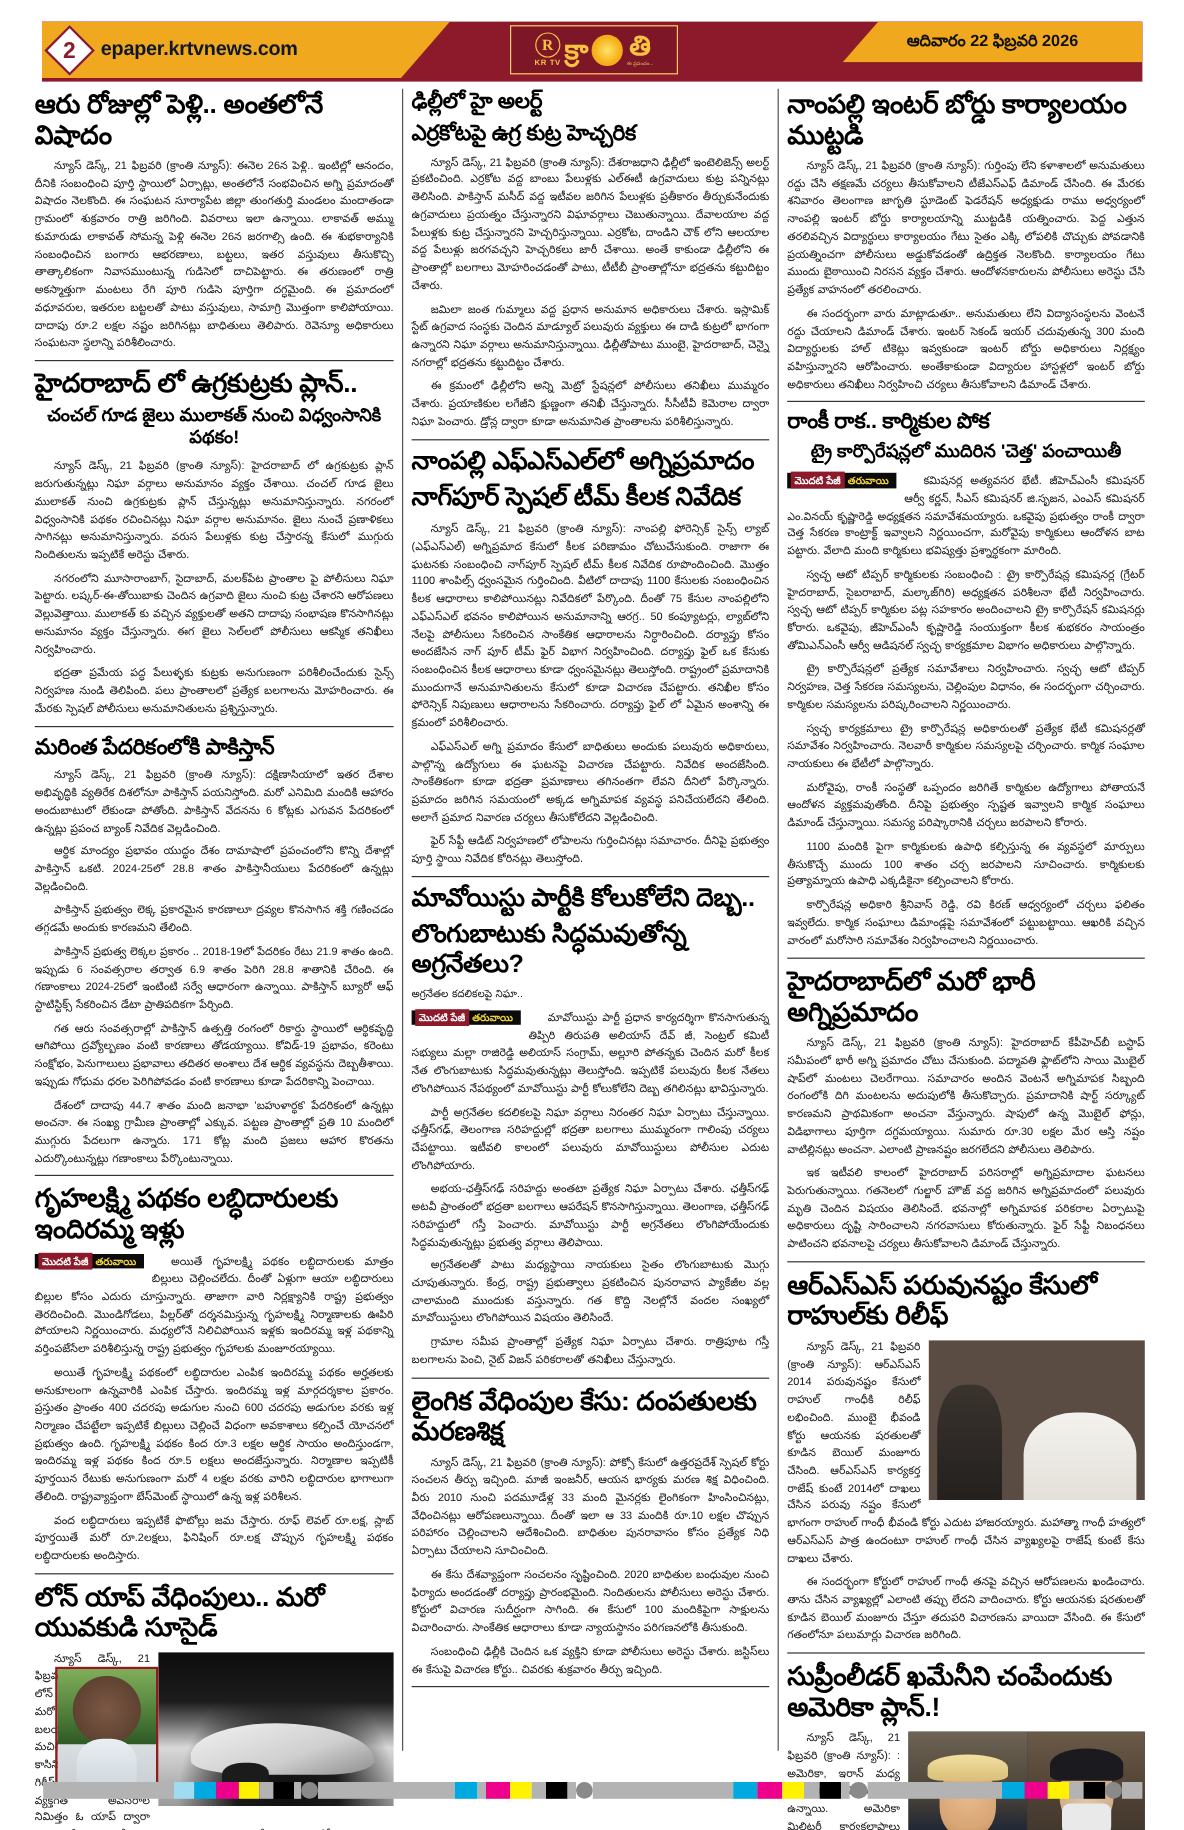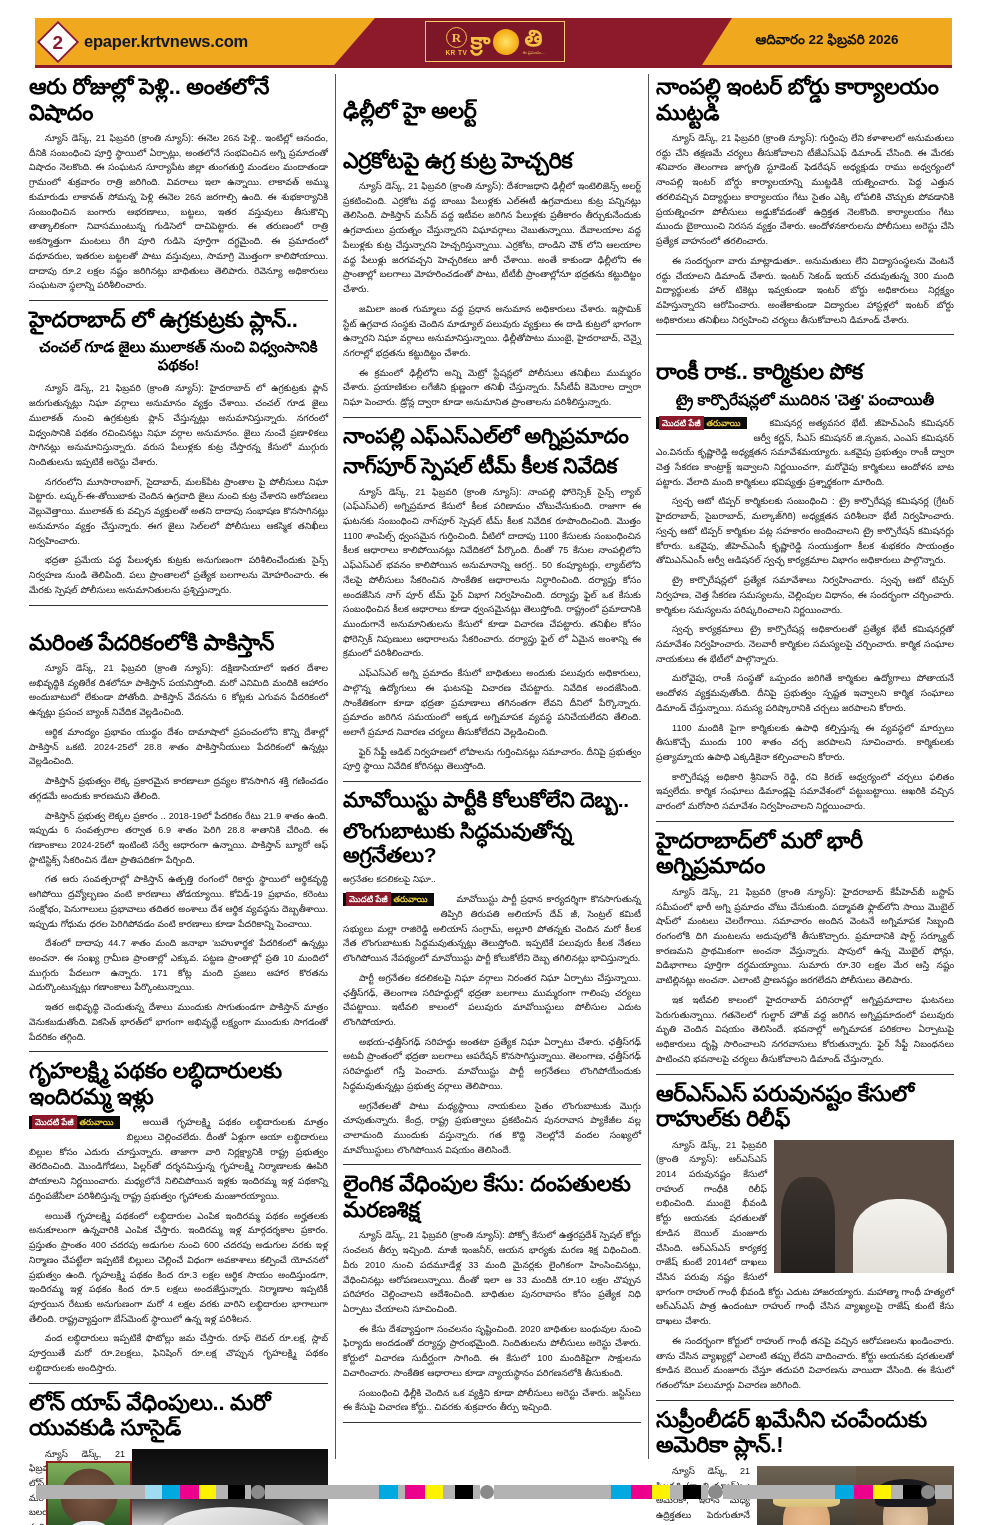--- a/index.html
+++ b/index.html
@@ -30,21 +30,21 @@
   }
   .mast-left {
     position: absolute; left: 35px; top: 0;
     width: 340px; height: 47px;
     background: #f0a81e;
     clip-path: polygon(0 0, 100% 0, 88% 100%, 0 100%);
     display: flex; align-items: center;
   }
   .mast-right {
     position: absolute; right: 35px; top: 0;
-    width: 250px; height: 47px;
+    width: 250px; height: 34px;
     background: #f0a81e;
     clip-path: polygon(12% 0, 100% 0, 100% 100%, 0 100%);
     display: flex; align-items: center; justify-content: center;
   }
   .page-badge {
     position: relative;
     margin-left: 8px;
     width: 30px; height: 30px;
     background: #ffffff;
     transform: rotate(45deg);
@@ -133,21 +133,21 @@
 
   h1.head {
     margin: 0 0 6px 0;
     font-family: "Liberation Sans", sans-serif;
     font-weight: bold;
     font-size: 22px;
     line-height: 1.16;
     color: #000;
     letter-spacing: -0.3px;
   }
-  h1.head.big { font-size: 22px; margin-top: 24px; }
+  h1.head.big { font-size: 18px; }
   h1.head.two-line { font-size: 21px; }
   h2.subhead {
     margin: 0 0 7px 0;
     font-family: "Liberation Sans", sans-serif;
     font-weight: bold;
     font-size: 15px;
     line-height: 1.2;
     text-align: center;
     color: #000;
   }
@@ -372,21 +372,20 @@
       <hr class="hr-rule">
 
       <div class="article">
         <h1 class="head big">మరింత పేదరికంలోకి పాకిస్తాన్</h1>
         <p class="body">న్యూస్ డెస్క్, 21 ఫిబ్రవరి (క్రాంతి న్యూస్): దక్షిణాసియాలో ఇతర దేశాల అభివృద్ధికి వ్యతిరేక దిశలోనూ పాకిస్తాన్ పయనిస్తోంది. మరో ఎనిమిది మందికి ఆహారం అందుబాటులో లేకుండా పోతోంది. పాకిస్తాన్ వేదనను 6 కోట్లకు ఎగువన పేదరికంలో ఉన్నట్లు ప్రపంచ బ్యాంక్ నివేదిక వెల్లడించింది.</p>
         <p class="body">ఆర్థిక మాంద్యం ప్రభావం యుద్ధం దేశం దామాషాలో ప్రపంచంలోని కొన్ని దేశాల్లో పాకిస్తాన్ ఒకటి. 2024-25లో 28.8 శాతం పాకిస్తానీయులు పేదరికంలో ఉన్నట్లు వెల్లడించింది.</p>
         <p class="body">పాకిస్తాన్ ప్రభుత్వం లెక్క ప్రకారమైన కారణాలూ ద్రవ్యల కొనసాగిన శక్తి గణించడం తగ్గడమే అందుకు కారణమని తేలింది.</p>
         <p class="body">పాకిస్తాన్ ప్రభుత్వ లెక్కల ప్రకారం .. 2018-19లో పేదరికం రేటు 21.9 శాతం ఉంది. ఇప్పుడు 6 సంవత్సరాల తర్వాత 6.9 శాతం పెరిగి 28.8 శాతానికి చేరింది. ఈ గణాంకాలు 2024-25లో ఇంటింటి సర్వే ఆధారంగా ఉన్నాయి. పాకిస్తాన్ బ్యూరో ఆఫ్ స్టాటిస్టిక్స్ సేకరించిన డేటా ప్రాతిపదికగా పేర్చింది.</p>
         <p class="body">గత ఆరు సంవత్సరాల్లో పాకిస్తాన్ ఉత్పత్తి రంగంలో రికార్డు స్థాయిలో ఆర్థికవృద్ధి ఆగిపోయి ద్రవ్యోల్బణం వంటి కారణాలు తోడయ్యాయి. కోవిడ్-19 ప్రభావం, కరెంటు సంక్షోభం, పెనుగాలులు ప్రభావాలు తదితర అంశాలు దేశ ఆర్థిక వ్యవస్థను దెబ్బతీశాయి. ఇప్పుడు గోధుమ ధరల పెరిగిపోవడం వంటి కారణాలు కూడా పేదరికాన్ని పెంచాయి.</p>
         <p class="body">దేశంలో దాదాపు 44.7 శాతం మంది జనాభా 'బహుళార్థక' పేదరికంలో ఉన్నట్లు అంచనా. ఈ సంఖ్య గ్రామీణ ప్రాంతాల్లో ఎక్కువ. పట్టణ ప్రాంతాల్లో ప్రతి 10 మందిలో ముగ్గురు పేదలుగా ఉన్నారు. 171 కోట్ల మంది ప్రజలు ఆహార కొరతను ఎదుర్కొంటున్నట్లు గణాంకాలు పేర్కొంటున్నాయి.</p>
-        <p class="body">ఇతర అభివృద్ధి చెందుతున్న దేశాలు ముందుకు సాగుతుండగా పాకిస్తాన్ మాత్రం వెనుకబడుతోంది. వికసిత్ భారత్‌లో భాగంగా అభివృద్ధే లక్ష్యంగా ముందుకు సాగడంతో పేదరికం తగ్గింది.</p>
       </div>
 
       <hr class="hr-rule">
 
       <div class="article">
         <h1 class="head">గృహలక్ష్మి పథకం లబ్ధిదారులకు ఇందిరమ్మ ఇళ్లు</h1>
         <div class="contd-badge"><span class="a">మొదటి పేజీ</span><span class="b">తరువాయి</span></div>
         <p class="body">అయితే గృహలక్ష్మి పథకం లబ్ధిదారులకు మాత్రం బిల్లులు చెల్లించలేదు. దీంతో ఏళ్లుగా ఆయా లబ్ధిదారులు బిల్లుల కోసం ఎదురు చూస్తున్నారు. తాజాగా వారి నిర్లక్ష్యానికి రాష్ట్ర ప్రభుత్వం తెరదించింది. మొండిగోడలు, పిల్లర్‌తో దర్శనమిస్తున్న గృహలక్ష్మి నిర్మాణాలకు ఊపిరి పోయాలని నిర్ణయించారు. మధ్యలోనే నిలిచిపోయిన ఇళ్లకు ఇందిరమ్మ ఇళ్ల పథకాన్ని వర్తింపజేసేలా పరిశీలిస్తున్న రాష్ట్ర ప్రభుత్వం గృహాలకు మంజూరయ్యాయి.</p>
         <p class="body">అయితే గృహలక్ష్మి పథకంలో లబ్ధిదారుల ఎంపిక ఇందిరమ్మ పథకం అర్హతలకు అనుకూలంగా ఉన్నవారికి ఎంపిక చేస్తారు. ఇందిరమ్మ ఇళ్ల మార్గదర్శకాల ప్రకారం. ప్రస్తుతం ప్రాంతం 400 చదరపు అడుగుల నుంచి 600 చదరపు అడుగుల వరకు ఇళ్ల నిర్మాణం చేపట్టేలా ఇప్పటికే బిల్లులు చెల్లించే విధంగా అవకాశాలు కల్పించే యోచనలో ప్రభుత్వం ఉంది. గృహలక్ష్మి పథకం కింద రూ.3 లక్షల ఆర్థిక సాయం అందిస్తుండగా, ఇందిరమ్మ ఇళ్ల పథకం కింద రూ.5 లక్షలు అందజేస్తున్నారు. నిర్మాణాల ఇప్పటికీ పూర్తయిన రేటుకు అనుగుణంగా మరో 4 లక్షల వరకు వారిని లబ్ధిదారుల భాగాలుగా తేలింది. రాష్ట్రవ్యాప్తంగా బేస్‌మెంట్ స్థాయిలో ఉన్న ఇళ్ల పరిశీలన.</p>
         <p class="body">వంద లబ్ధిదారులు ఇప్పటికే ఫొటోల్లు జమ చేస్తారు. రూఫ్ లెవల్ రూ.లక్ష, స్లాబ్ పూర్తయితే మరో రూ.2లక్షలు, ఫినిషింగ్ రూ.లక్ష చొప్పున గృహలక్ష్మి పథకం లబ్ధిదారులకు అందిస్తారు.</p>
@@ -429,20 +428,21 @@
 
       <div class="article">
         <h1 class="head two-line">మావోయిస్టు పార్టీకి కోలుకోలేని దెబ్బ..</h1>
         <h1 class="head two-line">లొంగుబాటుకు సిద్ధమవుతోన్న అగ్రనేతలు?</h1>
         <p class="body noind" style="text-align:left;font-size:8.6px;">అగ్రనేతల కదలికలపై నిఘా..</p>
         <div class="contd-badge"><span class="a">మొదటి పేజీ</span><span class="b">తరువాయి</span></div>
         <p class="body">మావోయిస్టు పార్టీ ప్రధాన కార్యదర్శిగా కొనసాగుతున్న తిప్పిరి తిరుపతి అలియాస్ దేవ్ జీ, సెంట్రల్ కమిటీ సభ్యులు మల్లా రాజిరెడ్డి అలియాస్ సంగ్రామ్, అల్లూరి పోతన్నకు చెందిన మరో కీలక నేత లొంగుబాటుకు సిద్ధమవుతున్నట్లు తెలుస్తోంది. ఇప్పటికే పలువురు కీలక నేతలు లొంగిపోయిన నేపథ్యంలో మావోయిస్టు పార్టీ కోలుకోలేని దెబ్బ తగిలినట్లు భావిస్తున్నారు.</p>
         <p class="body">పార్టీ అగ్రనేతల కదలికలపై నిఘా వర్గాలు నిరంతర నిఘా ఏర్పాటు చేస్తున్నాయి. ఛత్తీస్‌గఢ్, తెలంగాణ సరిహద్దుల్లో భద్రతా బలగాలు ముమ్మరంగా గాలింపు చర్యలు చేపట్టాయి. ఇటీవలి కాలంలో పలువురు మావోయిస్టులు పోలీసుల ఎదుట లొంగిపోయారు.</p>
         <p class="body">అభయ-ఛత్తీస్‌గఢ్ సరిహద్దు అంతటా ప్రత్యేక నిఘా ఏర్పాటు చేశారు. ఛత్తీస్‌గఢ్ అటవీ ప్రాంతంలో భద్రతా బలగాలు ఆపరేషన్ కొనసాగిస్తున్నాయి. తెలంగాణ, ఛత్తీస్‌గఢ్ సరిహద్దులో గస్తీ పెంచారు. మావోయిస్టు పార్టీ అగ్రనేతలు లొంగిపోయేందుకు సిద్ధమవుతున్నట్లు ప్రభుత్వ వర్గాలు తెలిపాయి.</p>
         <p class="body">అగ్రనేతలతో పాటు మధ్యస్థాయి నాయకులు సైతం లొంగుబాటుకు మొగ్గు చూపుతున్నారు. కేంద్ర, రాష్ట్ర ప్రభుత్వాలు ప్రకటించిన పునరావాస ప్యాకేజీల వల్ల చాలామంది ముందుకు వస్తున్నారు. గత కొద్ది నెలల్లోనే వందల సంఖ్యలో మావోయిస్టులు లొంగిపోయిన విషయం తెలిసిందే.</p>
+        <p class="body">గ్రామాల సమీప ప్రాంతాల్లో ప్రత్యేక నిఘా ఏర్పాటు చేశారు. రాత్రిపూట గస్తీ బలగాలను పెంచి, నైట్ విజన్ పరికరాలతో తనిఖీలు చేస్తున్నారు.</p>
       </div>
 
       <hr class="hr-rule">
 
       <div class="article">
         <h1 class="head">లైంగిక వేధింపుల కేసు: దంపతులకు మరణశిక్ష</h1>
         <p class="body">న్యూస్ డెస్క్, 21 ఫిబ్రవరి (క్రాంతి న్యూస్): పోక్సో కేసులో ఉత్తరప్రదేశ్ స్పెషల్ కోర్టు సంచలన తీర్పు ఇచ్చింది. మాజీ ఇంజనీర్, ఆయన భార్యకు మరణ శిక్ష విధించింది. వీరు 2010 నుంచి పదమూడేళ్ల 33 మంది మైనర్లకు లైంగికంగా హింసించినట్లు, వేధించినట్లు ఆరోపణలున్నాయి. దీంతో ఇలా ఆ 33 మందికి రూ.10 లక్షల చొప్పున పరిహారం చెల్లించాలని ఆదేశించింది. బాధితుల పునరావాసం కోసం ప్రత్యేక నిధి ఏర్పాటు చేయాలని సూచించింది.</p>
         <p class="body">ఈ కేసు దేశవ్యాప్తంగా సంచలనం సృష్టించింది. 2020 బాధితుల బంధువుల నుంచి ఫిర్యాదు అందడంతో దర్యాప్తు ప్రారంభమైంది. నిందితులను పోలీసులు అరెస్టు చేశారు. కోర్టులో విచారణ సుదీర్ఘంగా సాగింది. ఈ కేసులో 100 మందికిపైగా సాక్షులను విచారించారు. సాంకేతిక ఆధారాలు కూడా న్యాయస్థానం పరిగణనలోకి తీసుకుంది.</p>
         <p class="body">సంబంధించి ఢిల్లీకి చెందిన ఒక వ్యక్తిని కూడా పోలీసులు అరెస్టు చేశారు. జస్టిస్‌లు ఈ కేసుపై విచారణ కోర్టు.. చివరకు శుక్రవారం తీర్పు ఇచ్చింది.</p>
       </div>

